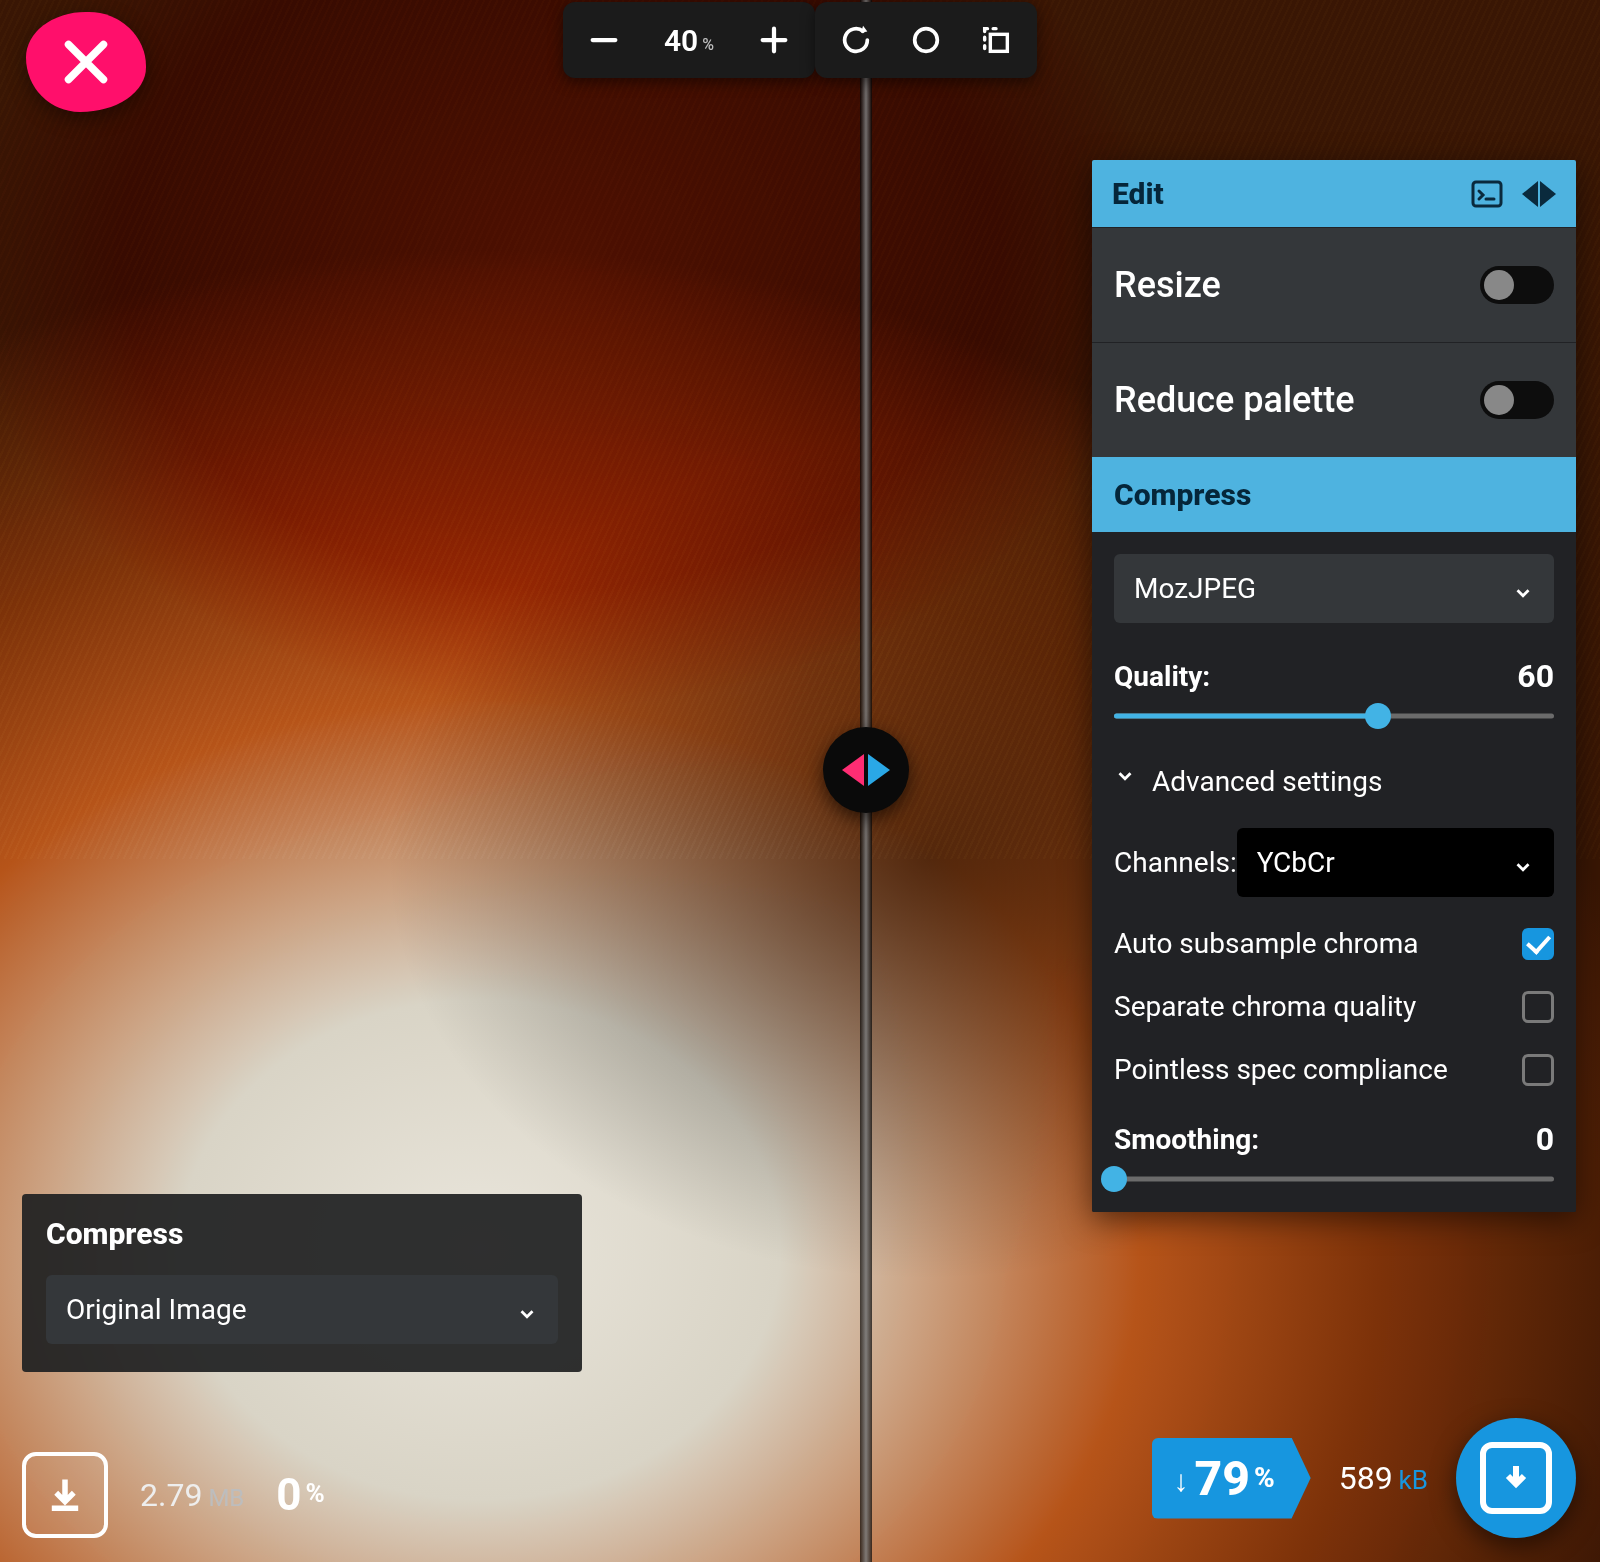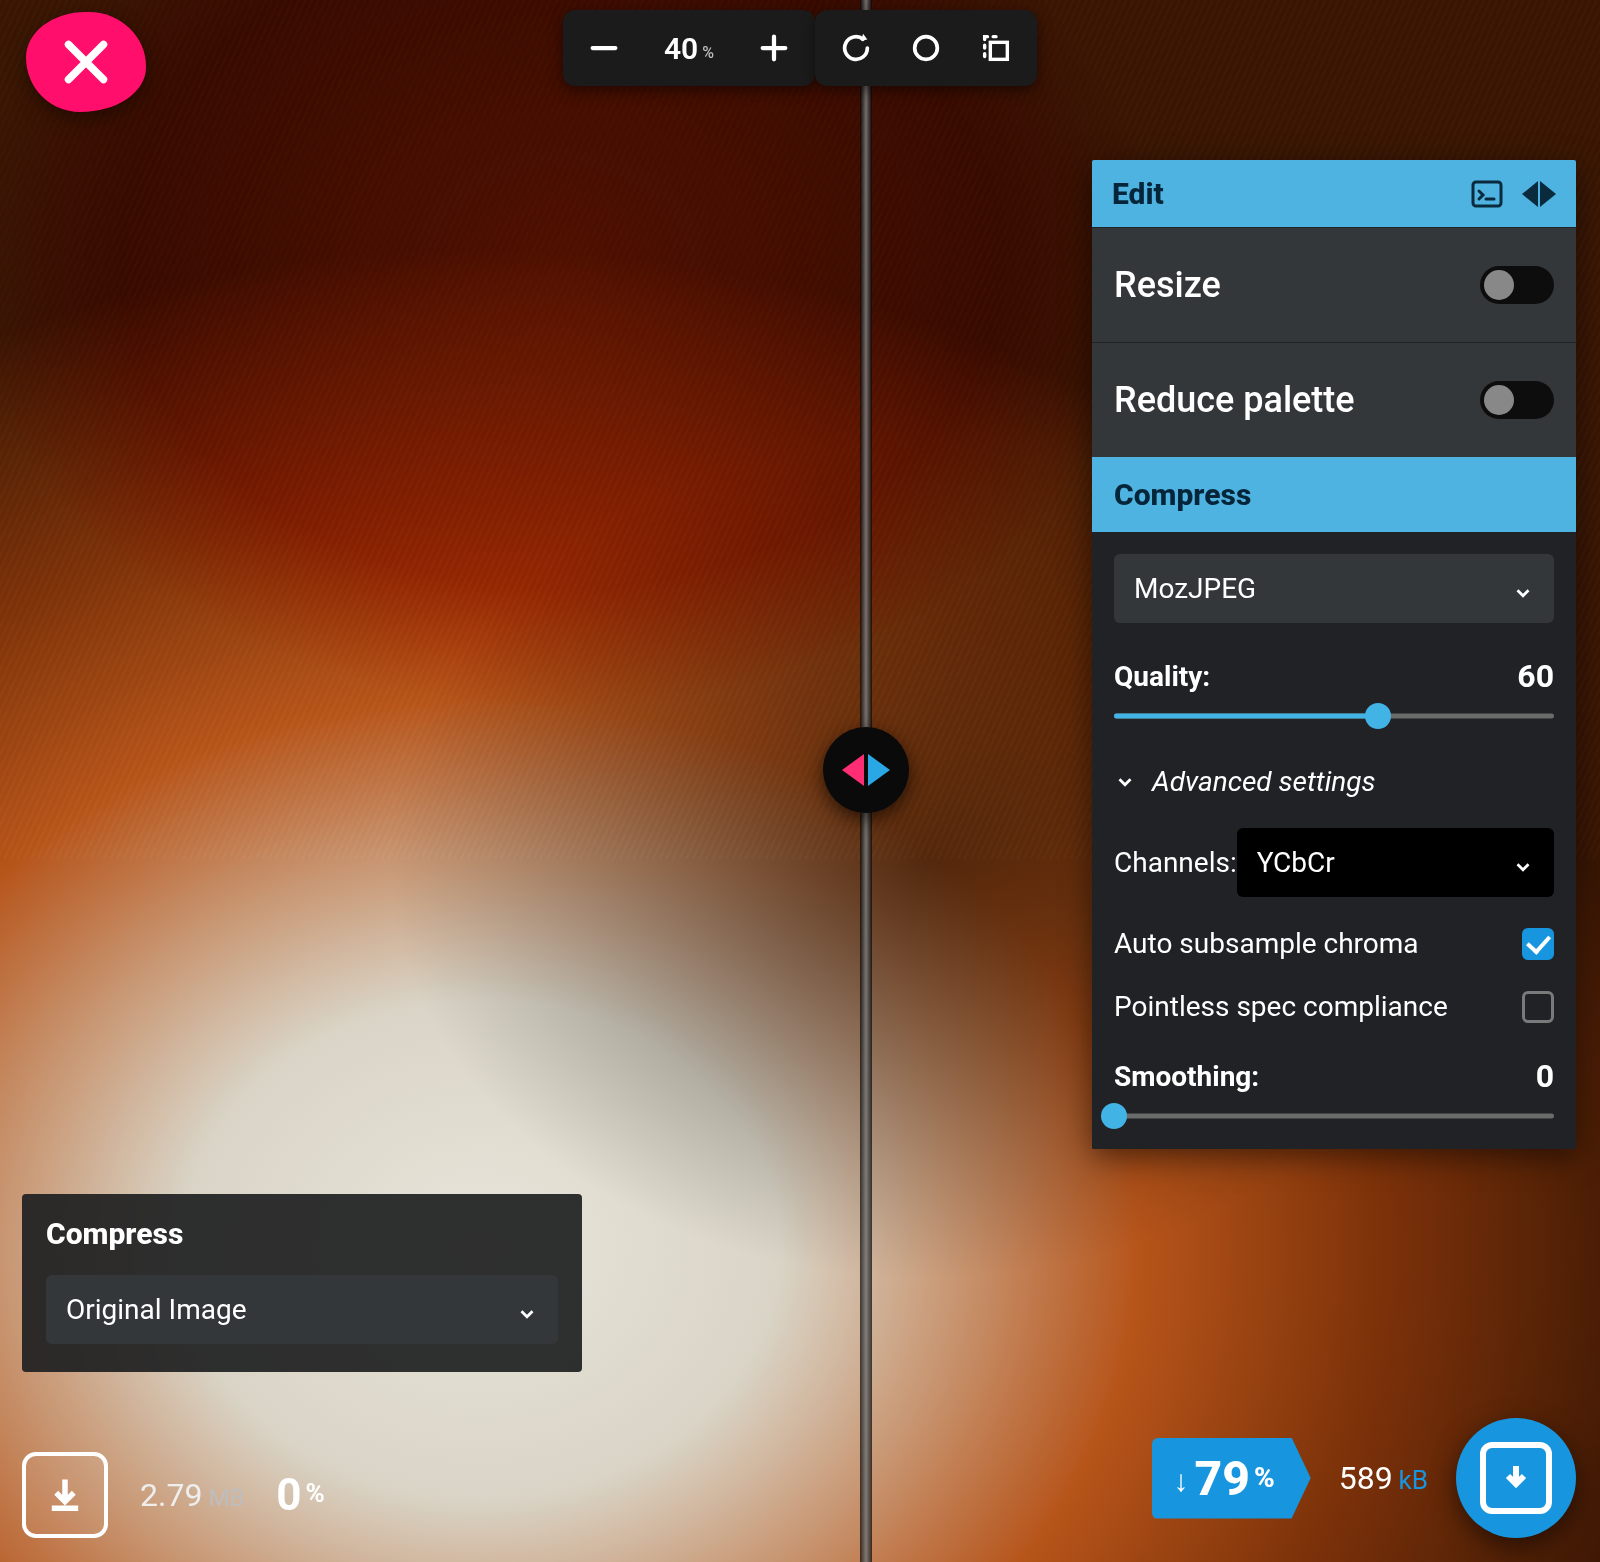--- a/index.html
+++ b/index.html
@@ -49,21 +49,21 @@
     background:#ff0f6b;
     border-radius: 50% 48% 55% 45% / 46% 55% 45% 55%;
     display:flex;align-items:center;justify-content:center;
     cursor:pointer;
     box-shadow: 0 6px 20px rgba(0,0,0,0.4);
   }
   .close-btn svg { width:50px; height:50px; stroke:#fff; stroke-width:6; stroke-linecap:round; }
 
   
   .toolbar {
-    position:absolute; left:50%; top:10px; transform:translateX(-50%);
+    position:absolute; left:50%; top:2px; transform:translateX(-50%);
     display:flex; text-align:center;
   }
   .tool-group {
     display:flex; background:#1b1b1b; border-radius:12px; padding:6px;
     box-shadow: 0 4px 14px rgba(0,0,0,0.5);
   }
   .tool-btn {
     width:70px; height:64px; border-radius:8px;
     display:flex; align-items:center; justify-content:center;
     cursor:pointer; color:#fff;
@@ -121,21 +121,21 @@
   .chev { width:22px; height:22px; }
   .chev svg { width:22px;height:22px; stroke:#fff; stroke-width:3; fill:none; }
 
   .field-row { display:flex; justify-content:space-between; align-items:center; margin-top:34px; font-size:28px;font-weight:bold; }
   .field-row .value { font-size:32px; }
   .slider-wrap { position:relative; height:22px; margin-top:10px; }
   .slider-track { position:absolute; left:0; right:0; top:50%; height:5px; background:#6b6b6b; transform:translateY(-50%); border-radius:3px;}
   .slider-fill { position:absolute; left:0; top:50%; height:5px; background:#42b3e5; transform:translateY(-50%); border-radius:3px;}
   .slider-thumb { position:absolute; top:50%; transform:translate(-50%,-50%); width:26px; height:26px; border-radius:50%; background:#42b3e5; cursor:pointer; }
 
-  .adv-header { display:flex; align-items:center; gap:16px; font-size:28px; margin-top:38px; cursor:pointer;font-style:italic;}
+  .adv-header { display:flex; align-items:flex-start; gap:16px; font-size:28px; margin-top:38px; cursor:pointer;}
   .adv-body { margin-top:26px; }
   .adv-row { display:flex; justify-content:space-between; align-items:center; margin-top:30px; font-size:28px; }
   .adv-row.highlight { outline:2px solid #c00000; outline-offset:6px; padding:4px 0;}
   .checkbox { width:32px; height:32px; border-radius:6px; border:3px solid #7a7a7a; display:flex;align-items:center;justify-content:center; cursor:pointer;}
   .checkbox.checked { background:#1796df; border-color:#1796df; }
   .checkbox.checked::after { content:""; display:block; width:10px; height:18px; border:solid #fff; border-width:0 4px 4px 0; transform:rotate(42deg) translate(-1px,-2px);}
 
   
   .bl-panel {
     position:absolute; left:22px; bottom:190px; width:560px;
@@ -304,20 +304,24 @@
                 <path d="M6 9 L12 15 L18 9"></path>
               </svg></span>
         </div>
       </div>
 
       <div class="adv-row">
         <span>Auto subsample chroma</span>
         <div class="checkbox checked"></div>
       </div>
       <div class="adv-row">
+        <span>Separate chroma quality</span>
+        <div class="checkbox"></div>
+      </div>
+      <div class="adv-row">
         <span>Pointless spec compliance</span>
         <div class="checkbox"></div>
       </div>
 
       <div class="field-row" style="">
         <span>Smoothing:</span>
         <span class="value">0</span>
       </div>
       <div class="slider-wrap">
         <div class="slider-track"></div>

